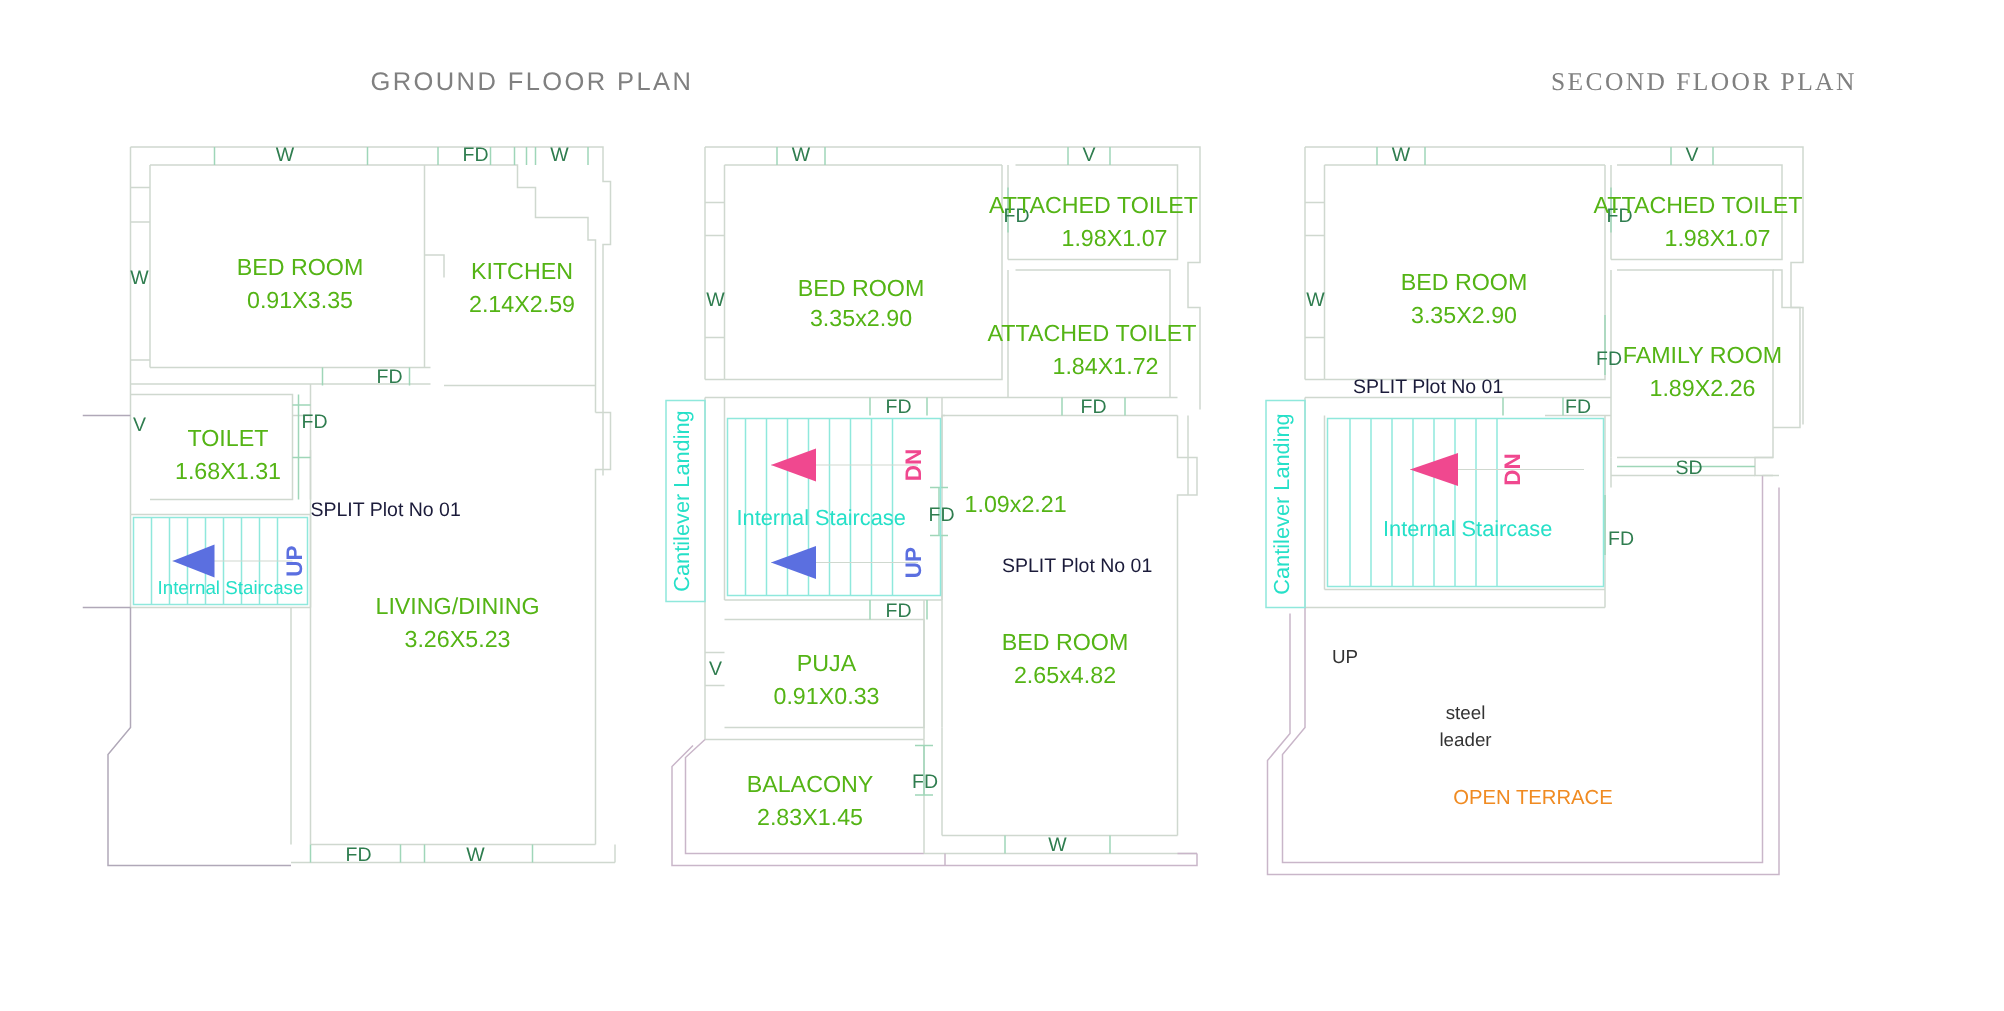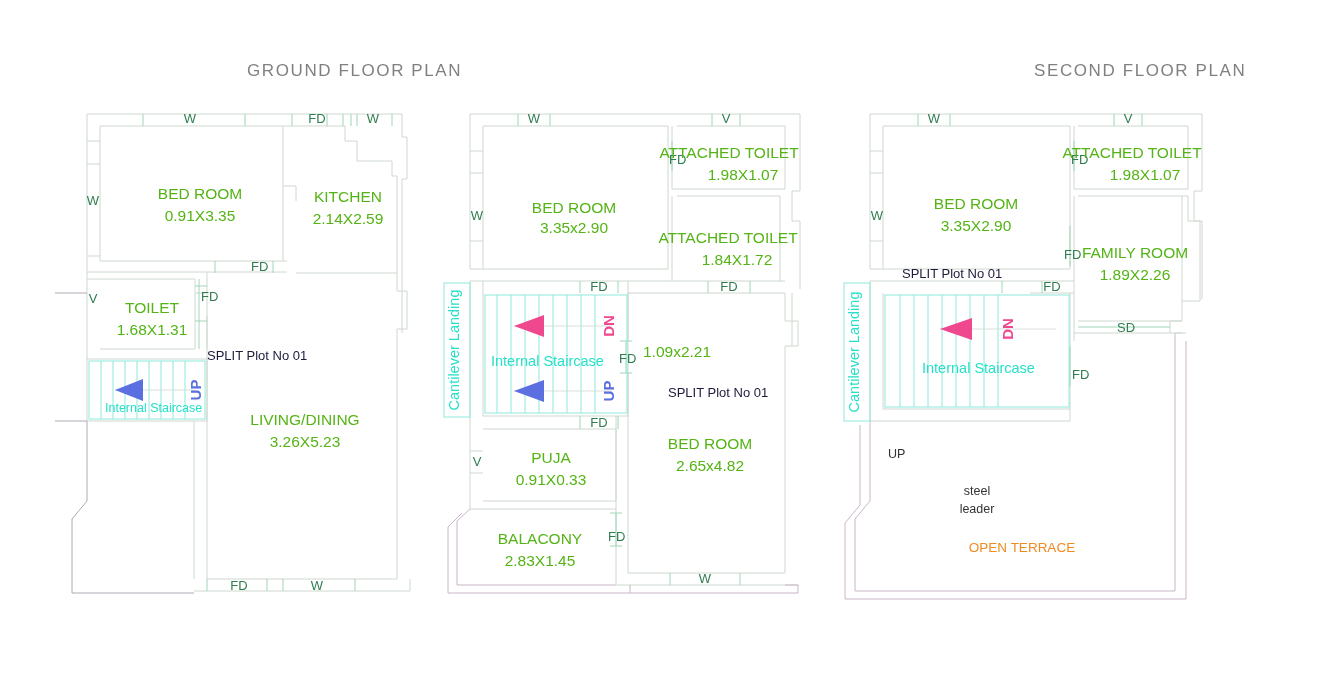--- a/index.html
+++ b/index.html
@@ -9,21 +9,21 @@
   }
   body {
     width: 1336px;
     height: 674px;
     font-family: "Liberation Sans", sans-serif;
     overflow: hidden;
     position: relative;
   }
   #sheet {
     position: absolute;
-    left: 0; top: 16px;
+    left: 0; top: 0;
     width: 1336px;
     height: 594px;
   }
   .plan-title {
     position: absolute;
     font-family: "Liberation Sans", sans-serif;
     font-size: 17px;
     letter-spacing: 1.6px;
     color: #808080;
     white-space: nowrap;
@@ -50,21 +50,21 @@
   .stairbox { fill: none; stroke: #8fe8dc; stroke-width: 1; }
   .arrow-up { fill: #5b6fe0; }
   .arrow-dn { fill: #f0488f; }
 </style>
 </head>
 <body>
 
 <div id="sheet">
 
   <div class="plan-title" style="left:247px; top:45px;">GROUND FLOOR PLAN</div>
-  <div class="plan-title" style="left:1034px; top:45px;">SECOND FLOOR PLAN</div>
+  <div class="plan-title" style="left:1034px; top:45px;font-family:Liberation Serif, serif;">SECOND FLOOR PLAN</div>
 
   <svg width="420" height="500" viewBox="0 0 420 500" style="position:absolute; left:55px; top:85px;">
 
     <g>
 
       <path class="wall" d="M 32,13 L 347,13 L 347,36 L 352,36 L 352,78 L 347,78 L 347,190"></path>
       <path class="wall" d="M 32,13 L 32,192"></path>
 
       <path class="wall-in" d="M 45,25 L 290,25 L 290,40 L 302,40 L 302,60 L 337,60 L 337,75 L 342,75 L 342,190"></path>
       <path class="wall-in" d="M 45,25 L 45,160"></path>

